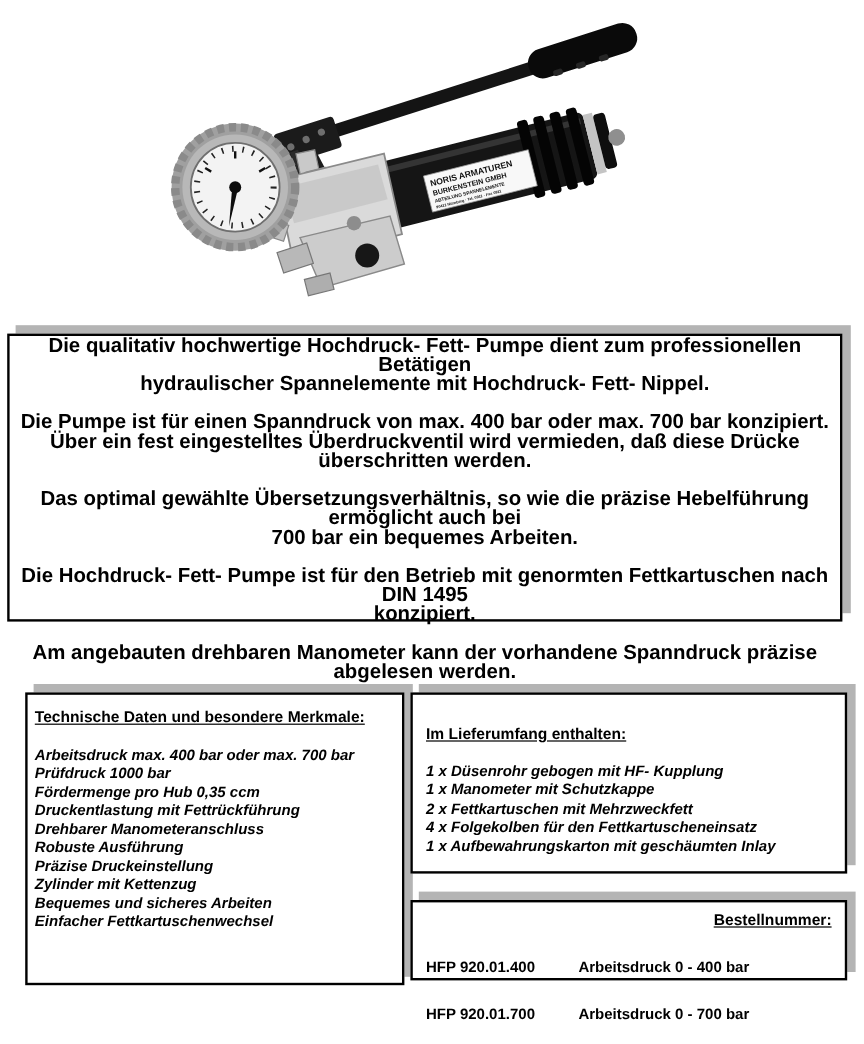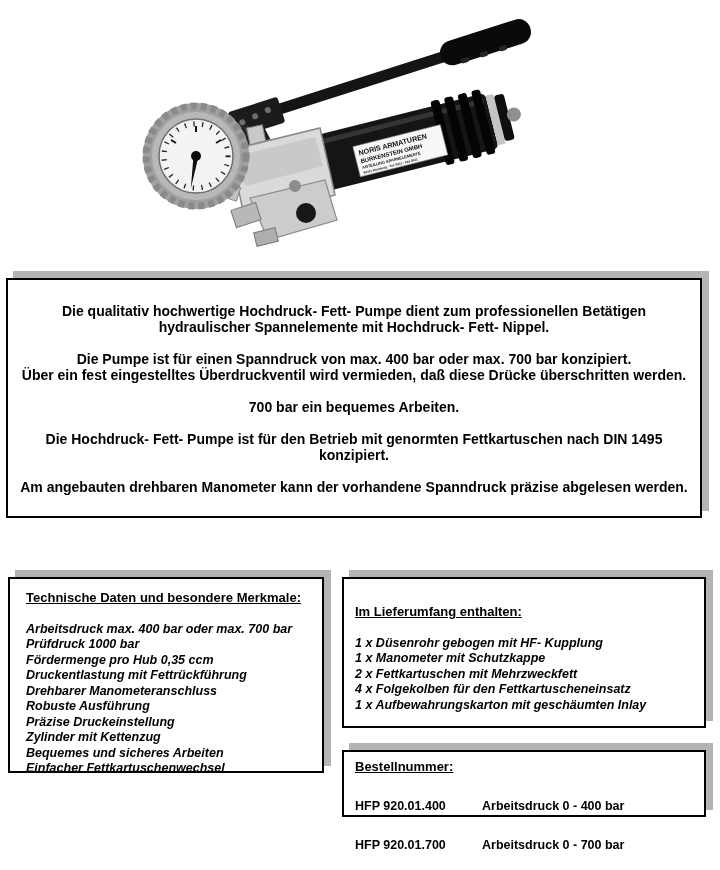--- a/index.html
+++ b/index.html
@@ -10,41 +10,41 @@
   }
   .box {
     position:absolute; box-sizing:border-box; background:#ffffff;
     border:2px solid #000; box-shadow:7px -7px 0 0 #b4b4b4;
   }
   
   .figure { position:absolute; left:85px; top:8px; width:560px; height:252px; }
   
   .desc-box {
     left:6px; top:278px; width:696px; height:240px;
-    text-align:center; font-size:14px; line-height:16px; padding:23px 6px;
+    text-align:center; font-size:17px; line-height:16px; padding:0 6px;
   }
   .desc-p { margin:0 0 16px 0; }
   .desc-p:last-child { margin-bottom:0; }
   
   .tech-box {
-    left:8px; top:577px; width:316px; height:196px;
-    padding:11px 16px; font-size:12.5px; line-height:15.5px;
+    left:21px; top:577px; width:316px; height:244px;
+    padding:11px 6px; font-size:12.5px; line-height:15.5px;
   }
   .scope-box {
     left:342px; top:577px; width:364px; height:151px;
     padding:25px 11px; font-size:12.5px; line-height:15.5px;
   }
   .order-box {
     left:342px; top:750px; width:364px; height:67px;
     padding:7px 11px; font-size:12.5px; line-height:15.5px;
   }
   .box-title {
     font-size:13px; text-decoration:underline; margin:0 0 16px 0;
   }
-  .order-box .box-title { margin-bottom:21px; }
+  .order-box .box-title { margin-bottom:21px;text-align:right; }
   .item { margin:0;font-style:italic; }
   .order-row { display:flex;margin-top:24px; }
   .order-code { width:127px; }
   svg text { font-family:"Liberation Sans", sans-serif; font-weight:bold; fill:#111; }
 </style>
 </head>
 <body>
 
 <div class="page">
 
@@ -120,20 +120,21 @@
   <div class="box desc-box">
     <div class="desc-p">
       <div>Die qualitativ hochwertige Hochdruck- Fett- Pumpe dient zum professionellen Betätigen</div>
       <div>hydraulischer Spannelemente mit Hochdruck- Fett- Nippel.</div>
     </div>
     <div class="desc-p">
       <div>Die Pumpe ist für einen Spanndruck von max. 400 bar oder max. 700 bar konzipiert.</div>
       <div>Über ein fest eingestelltes Überdruckventil wird vermieden, daß diese Drücke überschritten werden.</div>
     </div>
     <div class="desc-p">
+      <div>Das optimal gewählte Übersetzungsverhältnis, so wie die präzise Hebelführung ermöglicht auch bei</div>
       <div>700 bar ein bequemes Arbeiten.</div>
     </div>
     <div class="desc-p">
       <div>Die Hochdruck- Fett- Pumpe ist für den Betrieb mit genormten Fettkartuschen nach DIN 1495</div>
       <div>konzipiert.</div>
     </div>
     <div class="desc-p">
       <div>Am angebauten drehbaren Manometer kann der vorhandene Spanndruck präzise abgelesen werden.</div>
     </div>
   </div>

